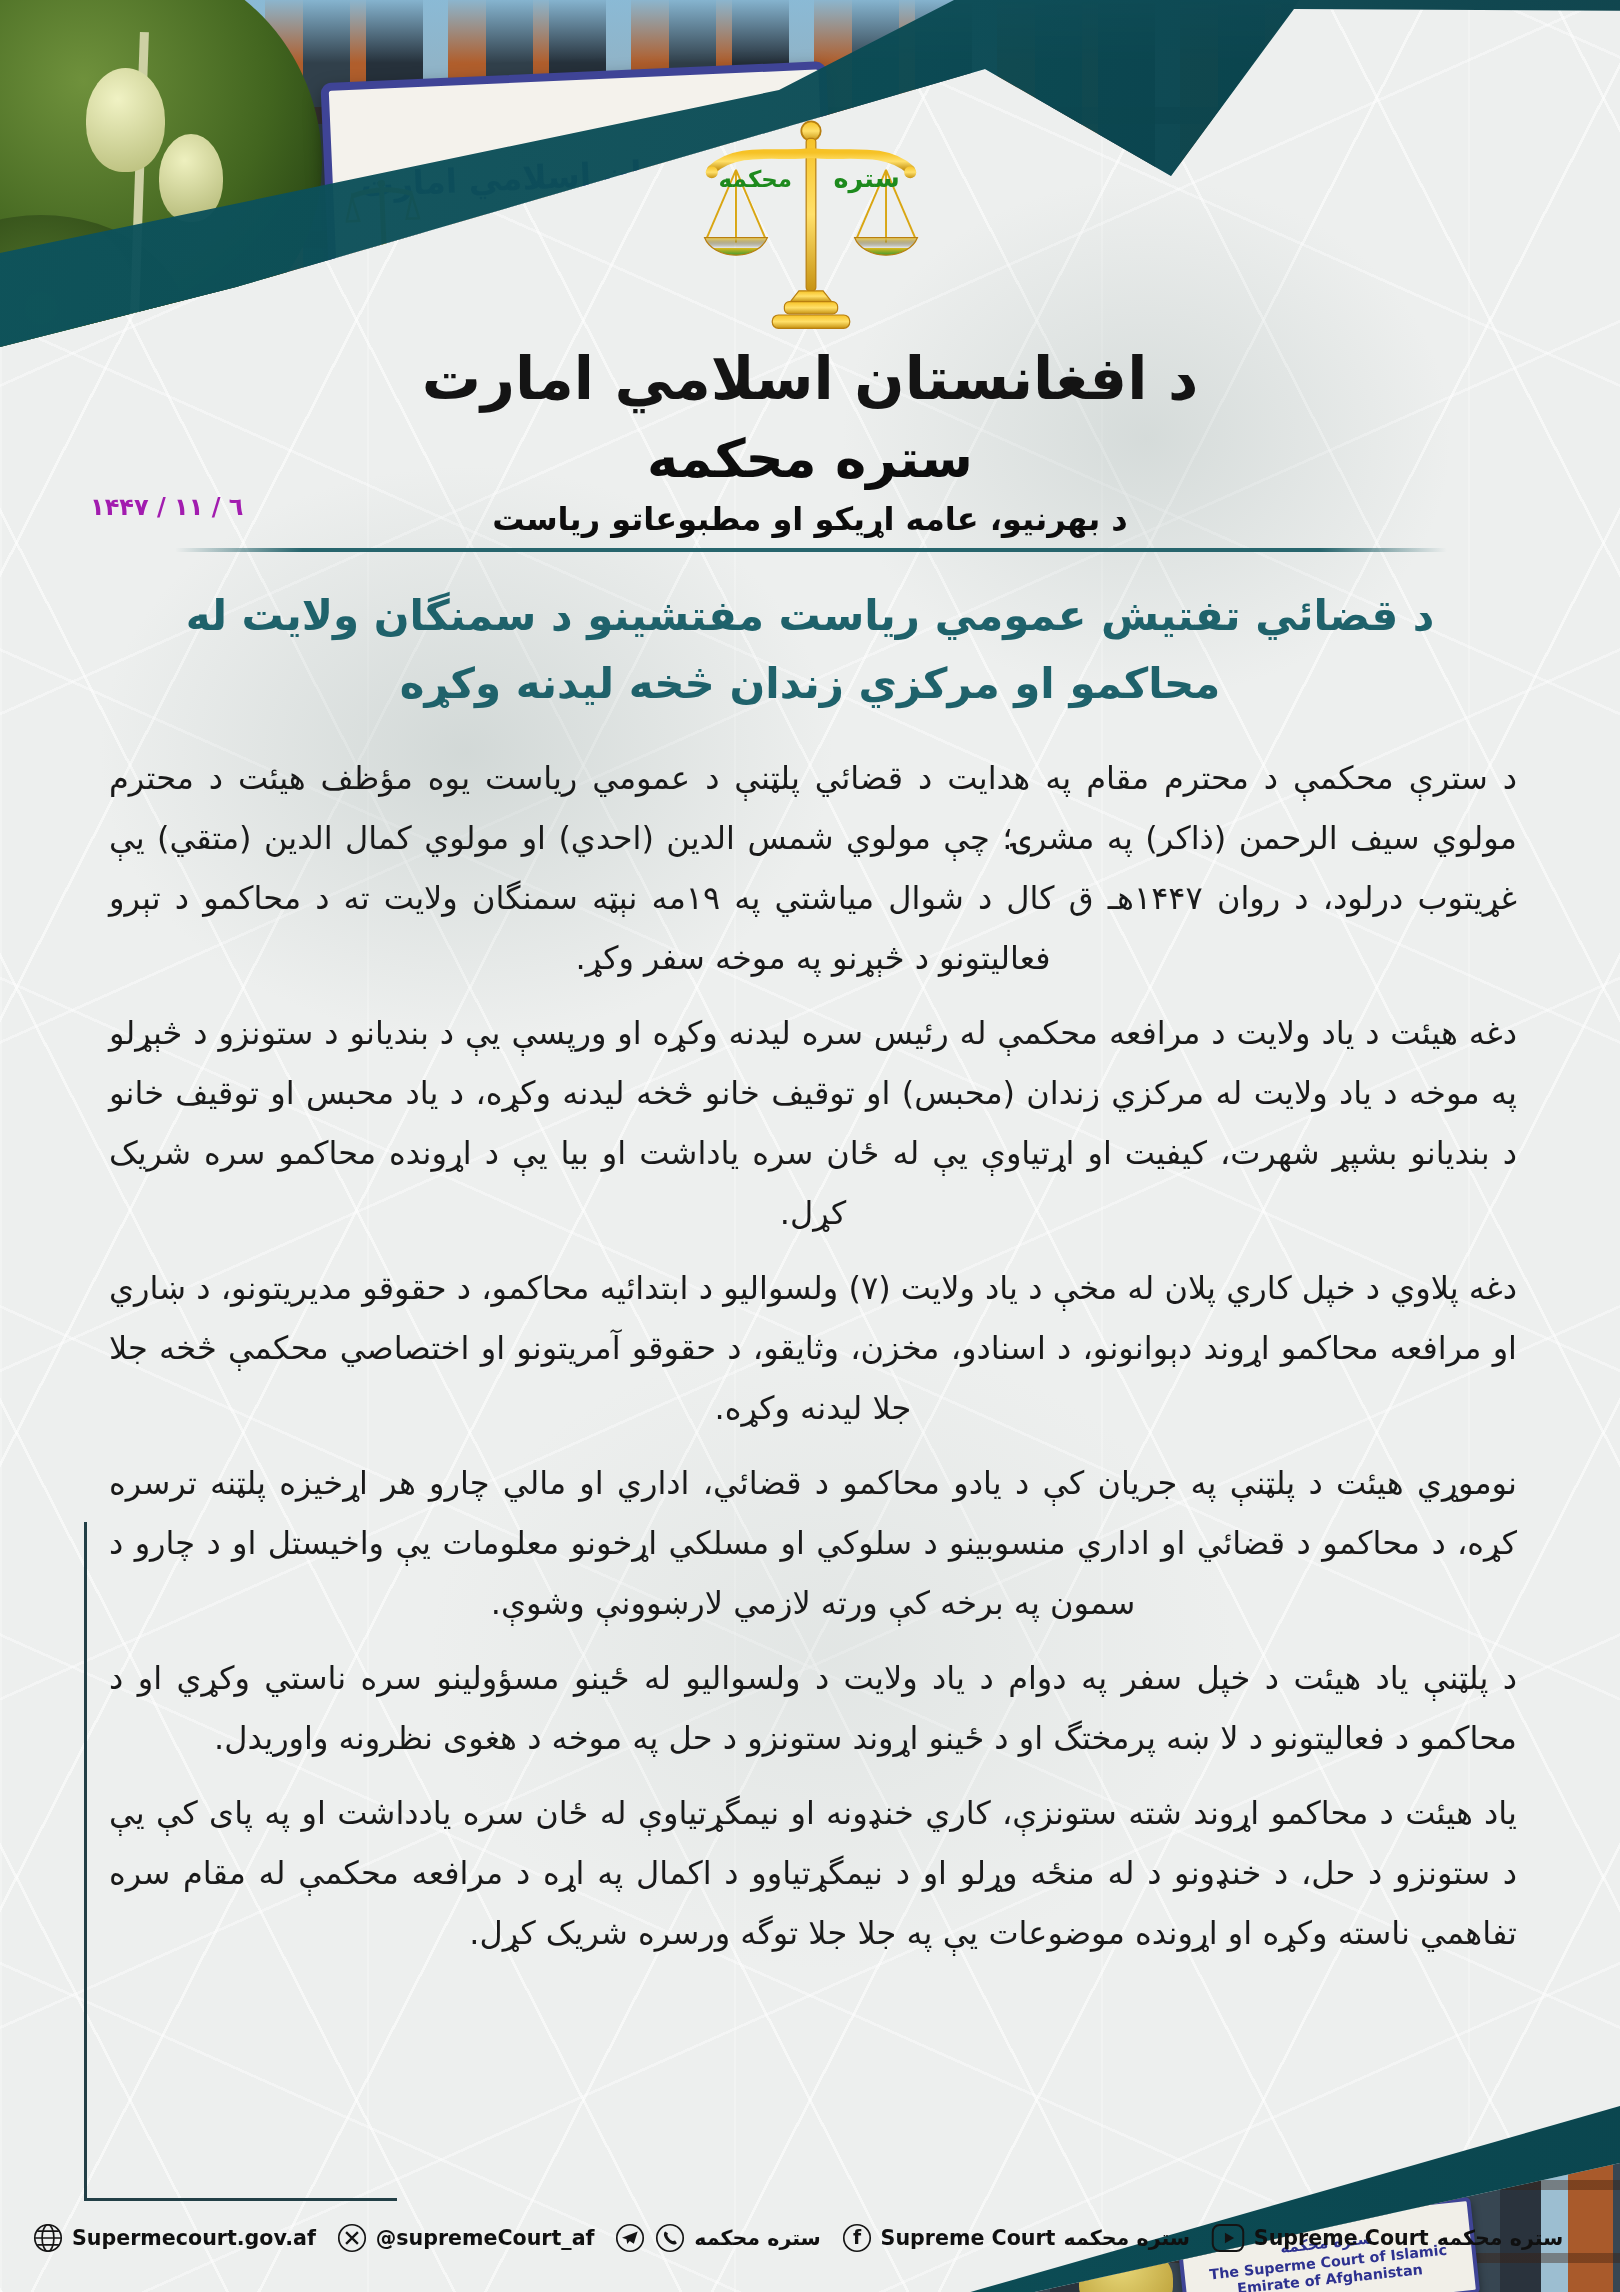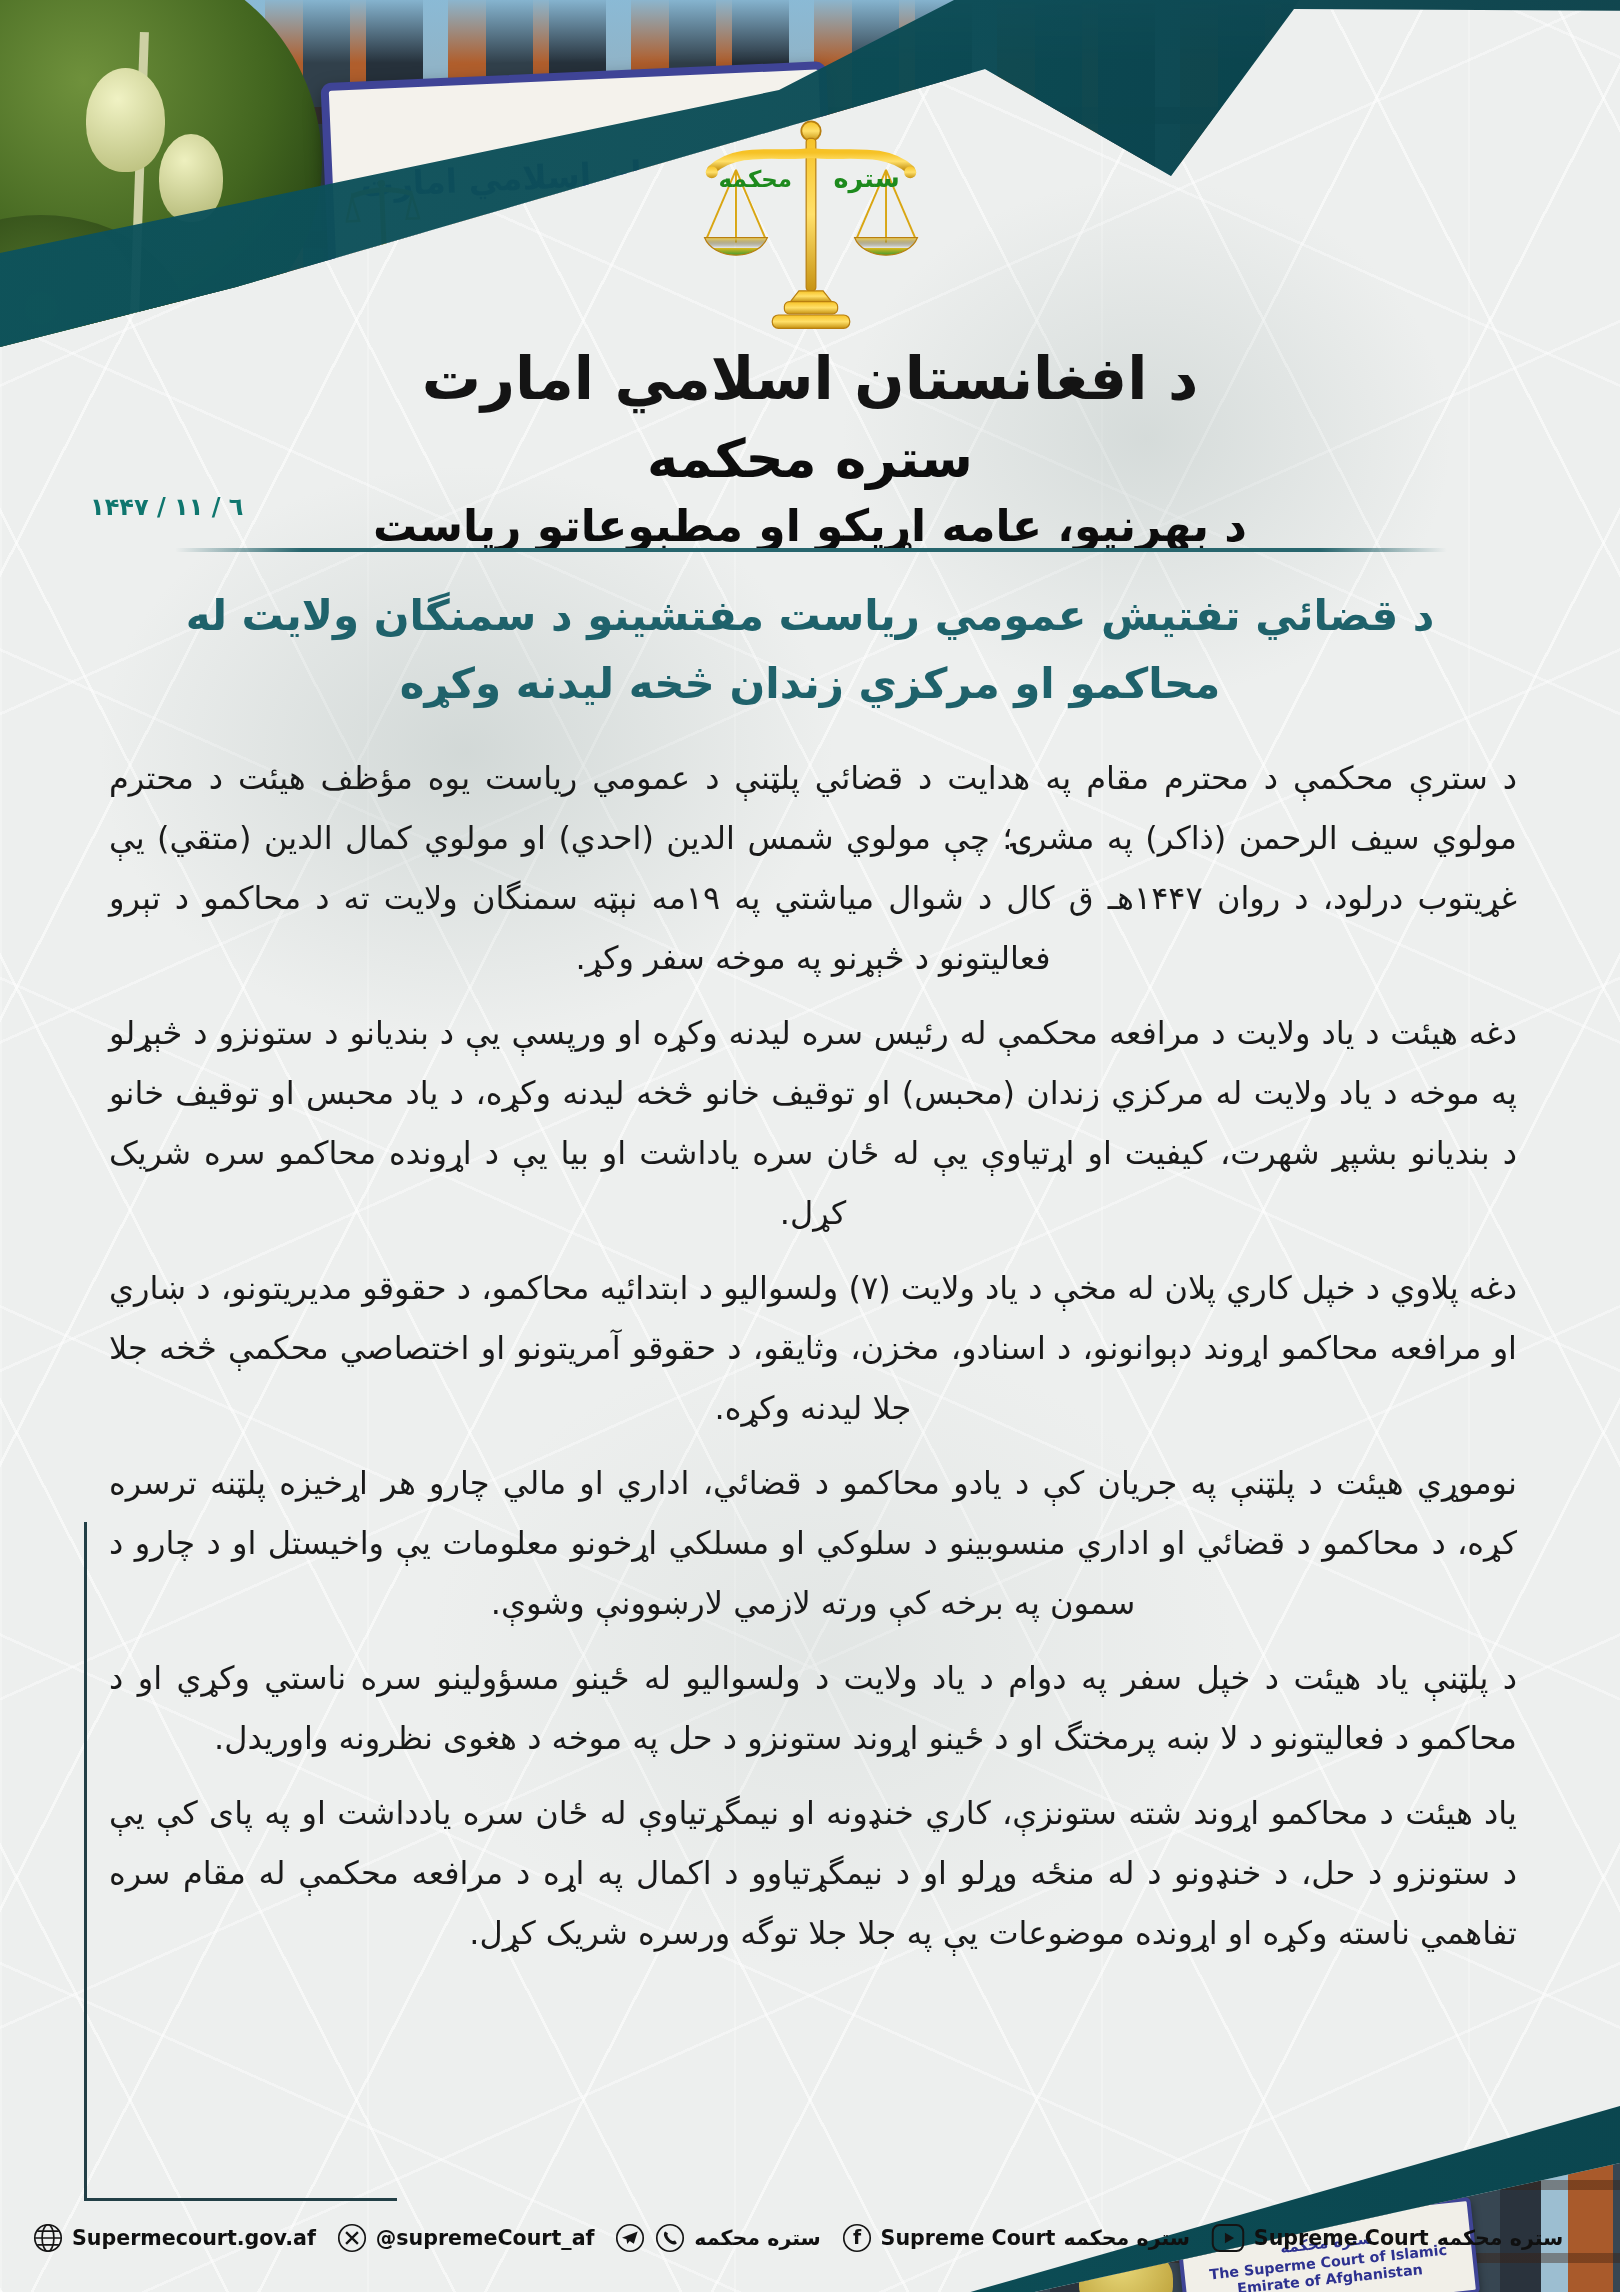--- a/index.html
+++ b/index.html
@@ -67,23 +67,23 @@
 
   
   .logo{ position:absolute; left:690px; top:115px; width:242px; height:233px; z-index:4; }
 
   
   .callig{ position:absolute; left:0; top:344px; width:1620px; z-index:4; text-align:center;
       font-size:59px; font-weight:bold; color:#141414; direction:rtl; }
   .org{ position:absolute; left:0; top:428px; width:1620px; z-index:4; text-align:center;
       font-size:53px; font-weight:bold; color:#0d0d0d; direction:rtl; }
   .dir{ position:absolute; left:0; top:500px; width:1620px; z-index:4; text-align:center;
-      font-size:44px; font-weight:bold; color:#0d0d0d; direction:rtl; }
+      font-size:32px; font-weight:bold; color:#0d0d0d; direction:rtl; }
   .date{ position:absolute; left:90px; top:493px; z-index:4; direction:ltr;
-      font-size:24px; font-weight:bold; color:#0f766e; letter-spacing:1.8px; }
+      font-size:24px; font-weight:bold; color:#a21caf; letter-spacing:1.8px; }
   .divider{ position:absolute; left:175px; top:548px; width:1272px; height:3.6px; z-index:4; border-radius:1.8px;
       background:linear-gradient(90deg, rgba(39,101,109,0), #27656d 10%, #27656d 90%, rgba(39,101,109,0)); }
 
   
   .title{ position:absolute; left:107px; top:582px; width:1406px; z-index:4; text-align:center;
       direction:rtl; color:#1f626b; font-weight:bold; font-size:42px; line-height:68px; }
   .body{ position:absolute; left:94px; top:733px; width:1438px; z-index:4;
       direction:rtl; font-size:32px; line-height:60px; color:#1a1a1a; text-align:justify; }
   .para{ margin:15px; }
   .lc{ text-align-last:center; }

